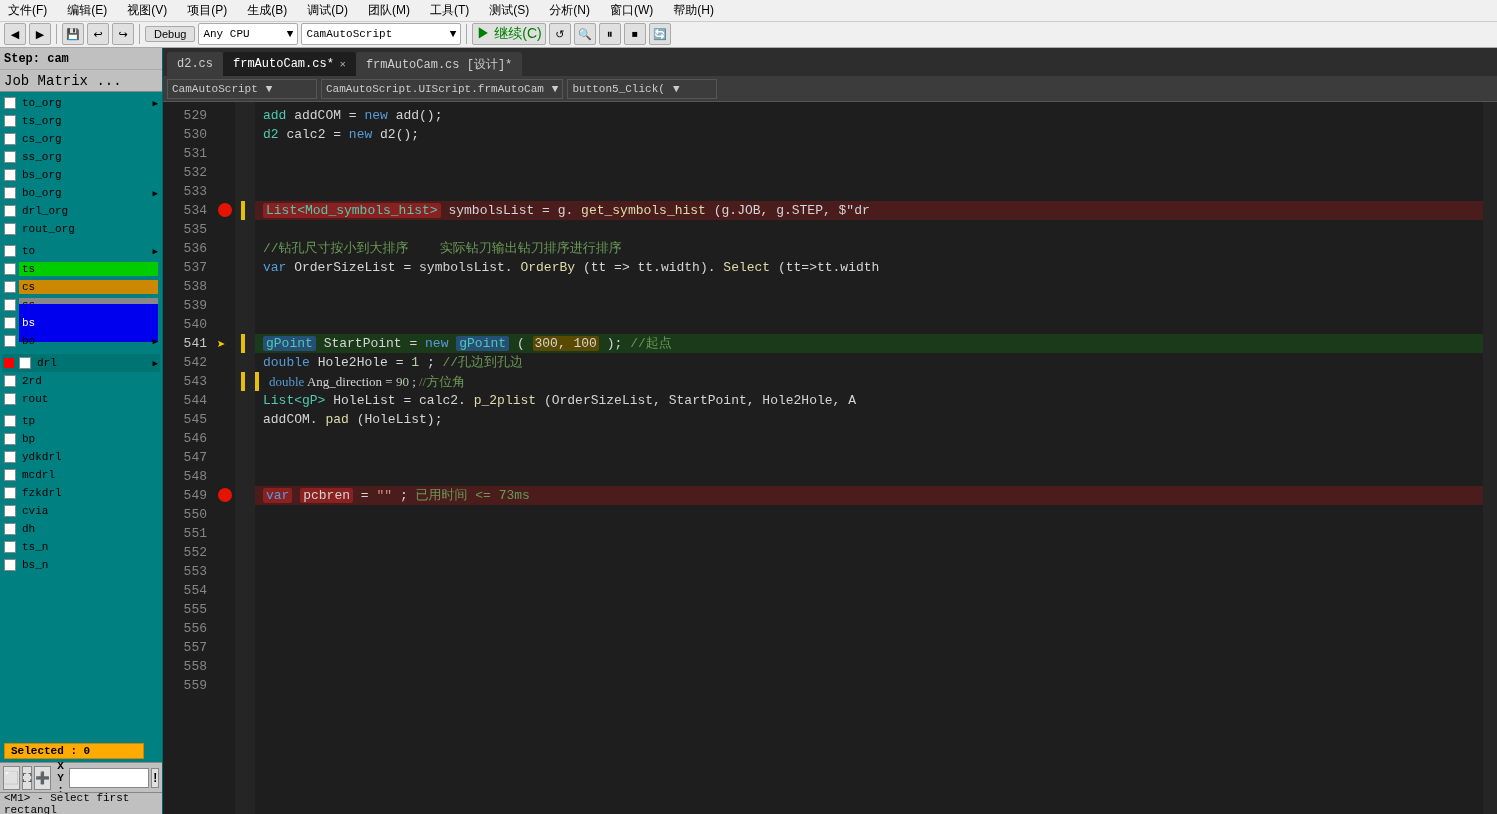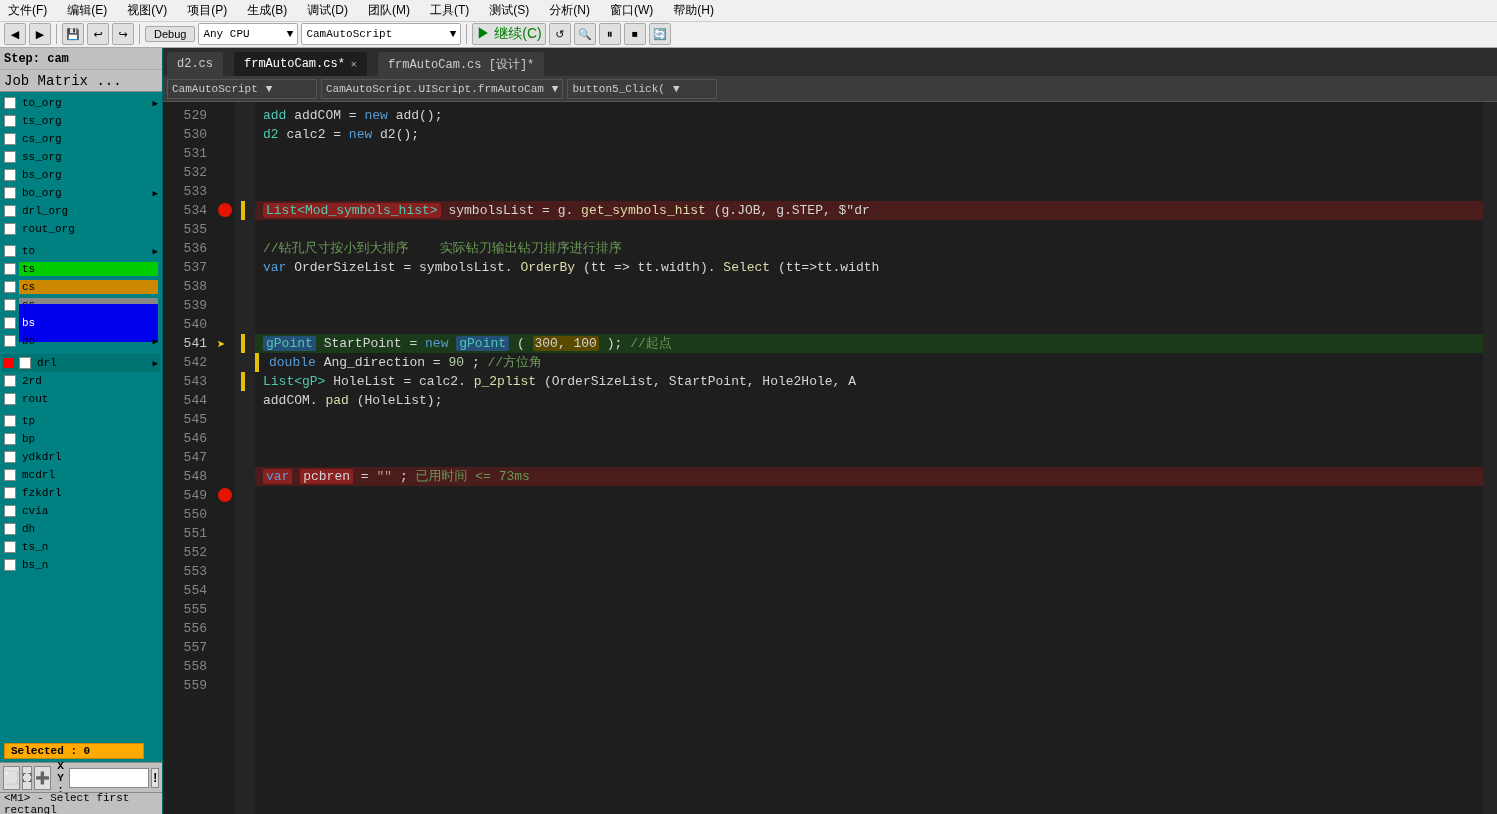--- a/index.html
+++ b/index.html
@@ -241,21 +241,21 @@
       background: #1e1e1e;
     }
 
     
     .tab-bar {
       height: 28px;
       background: #2d2d2d;
       display: flex;
       align-items: flex-end;
       padding: 0 4px;
-      gap: 11px;
+      gap: 0;
       flex-shrink: 0;
     }
     .tab {
       height: 24px;
       padding: 0 10px;
       font-size: 12px;
       display: flex;
       align-items: center;
       gap: 6px;
       cursor: pointer;
@@ -718,22 +718,29 @@
           <span> StartPoint = </span>
           <span class="kw">new</span>
           <span> </span>
           <span style="background:#264f78;border-radius:2px;padding:0 3px;" class="type">gPoint</span>
           <span>(</span>
           <span style="background:#5a4a00;border-radius:2px;padding:0 2px;">300, 100</span>
           <span>); </span>
           <span class="comment">//起点</span>
         </div>
 
-
-        <div class="code-line" style="position:relative;">
+        <div class="code-line">
+          <span class="kw">double</span>
+          <span> Hole2Hole = </span>
+          <span class="num">1</span>
+          <span>;</span>
+          <span class="comment">//孔边到孔边</span>
+        </div>
+
+        <div class="code-line" style="position:relative;font-family:Liberation Serif, serif;">
           <div class="yellow-bar"></div>
           <span style="margin-left:6px;">
             <span class="kw">double</span>
             <span> Ang_direction = </span>
             <span class="num">90</span>
             <span>; </span>
             <span class="comment">//方位角</span>
           </span>
         </div>
 

